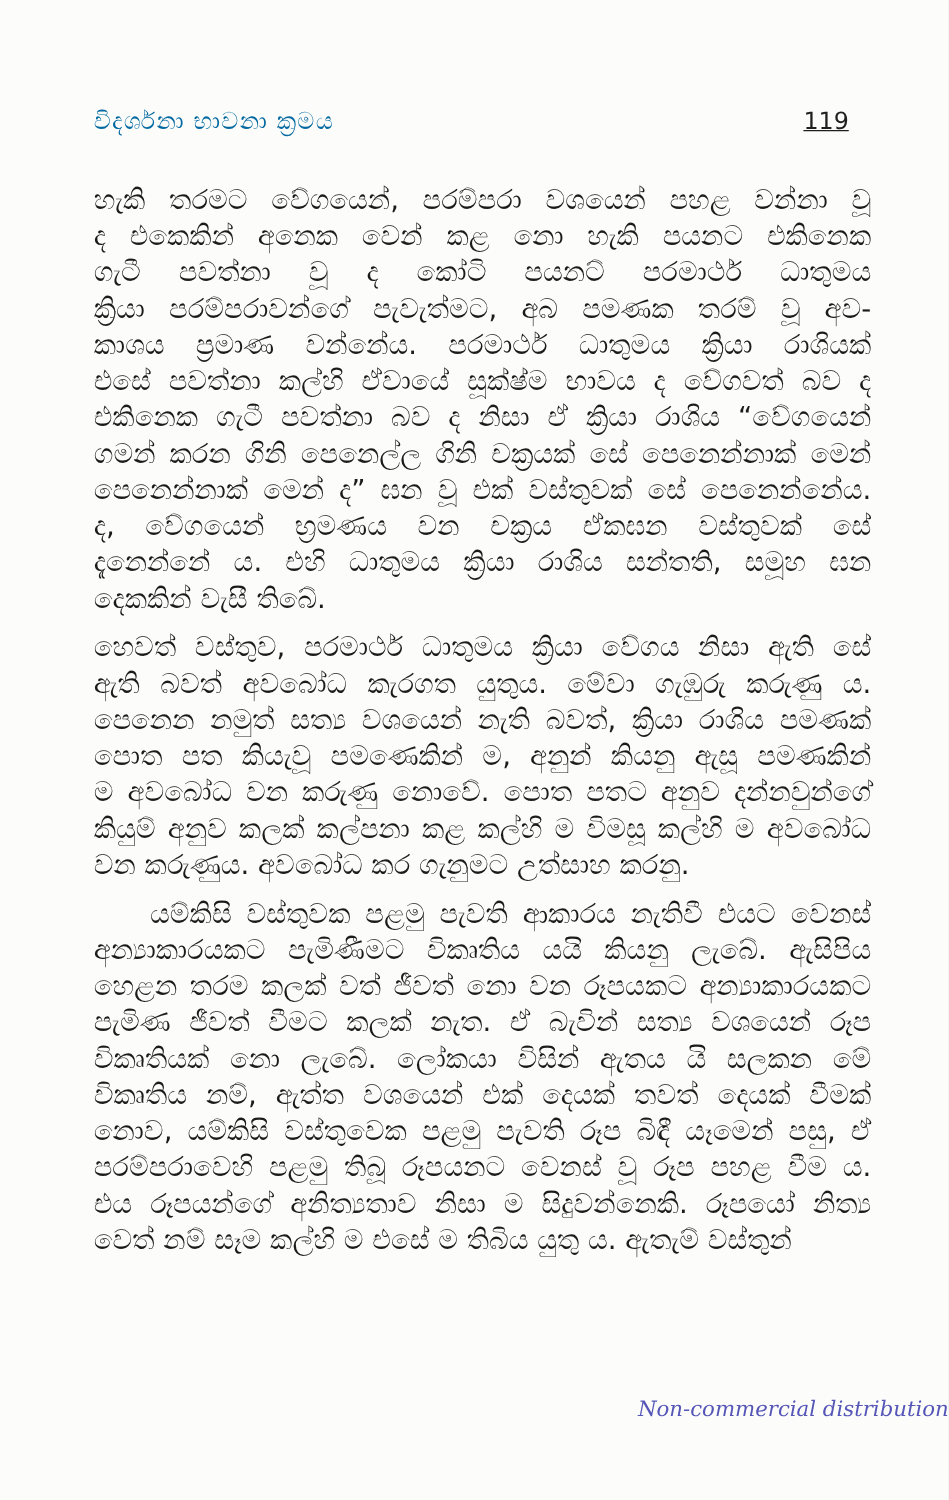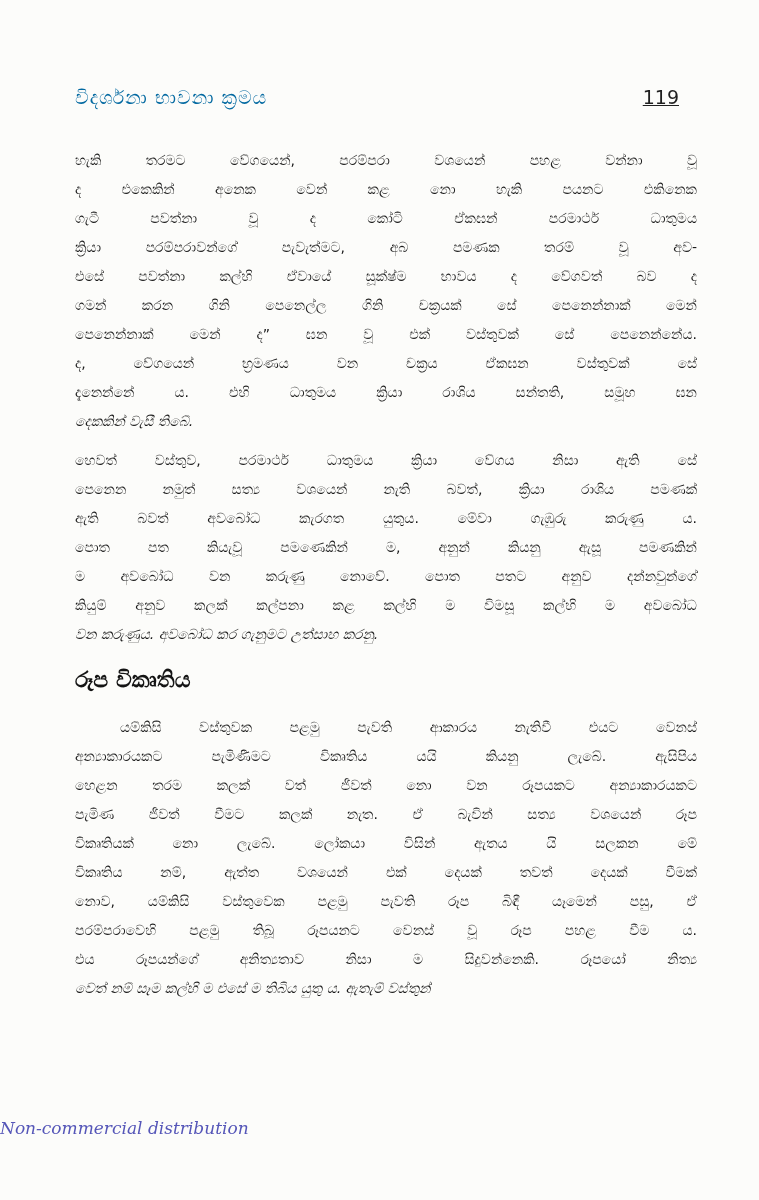--- a/index.html
+++ b/index.html
@@ -29,40 +29,40 @@
     font-size:19px;
     color:#1f1f1f;
     text-decoration:underline;
   }
   .page-body{
     position:absolute;
     top:146px;left:75px;width:622px;
   }
   .paragraph{margin:0 0 10px 0;}
   .line{
-    font-size:14px;
+    font-size:22px;
     line-height:29px;
     white-space:normal;
     text-align:justify;
     text-align-last:justify;
     color:#1b1b1b;
   }
-  .line.last{text-align-last:left;font-style:italic;}
+  .line.last{text-align-last:left;}
   .line.indent{padding-left:45px;}
   .section-heading{
     margin:16px 0 18px 0;
     font-size:22px;
     line-height:30px;
     font-weight:700;
     color:#141414;
   }
   .page-footer{
     position:absolute;
     top:1118px;left:0;width:759px;
-    text-align:left;
+    text-align:right;
   }
   .footer-text{
     font-family:"DejaVu Serif",serif;
     font-style:italic;
     font-size:17px;
     color:#5556b8;
   }
 </style>
 </head>
 <body>
@@ -72,39 +72,40 @@
   <div class="page-header">
     <span class="page-title">විදර්ශනා භාවනා ක්‍රමය</span>
     <span class="page-number">119</span>
   </div>
 
   <div class="page-body">
 
   <div class="paragraph">
         <div class="line">හැකි තරමට වේගයෙන්, පරම්පරා වශයෙන් පහළ වන්නා වූ</div>
         <div class="line">ද එකෙකින් අනෙක වෙන් කළ නො හැකි පයනට එකිනෙක</div>
-        <div class="line">ගැටී පවත්නා වූ ද කෝටි ඒකඝන් පරමාර්ථ ධාතුමය</div>
+        <div class="line">ගැටී පවත්නා වූ ද කෝටි පයනට් පරමාර්ථ ධාතුමය</div>
         <div class="line">ක්‍රියා පරම්පරාවන්ගේ පැවැත්මට, අබ පමණක තරම් වූ අව-</div>
+        <div class="line">කාශය ප්‍රමාණ වන්නේය. පරමාර්ථ ධාතුමය ක්‍රියා රාශියක්</div>
         <div class="line">එසේ පවත්නා කල්හි ඒවායේ සූක්ෂ්ම භාවය ද වේගවත් බව ද</div>
+        <div class="line">එකිනෙක ගැටී පවත්නා බව ද නිසා ඒ ක්‍රියා රාශිය “වේගයෙන්</div>
         <div class="line">ගමන් කරන ගිනි පෙනෙල්ල ගිනි චක්‍රයක් සේ පෙනෙන්නාක් මෙන්</div>
         <div class="line">පෙනෙන්නාක් මෙන් ද” ඝන වූ එක් වස්තුවක් සේ පෙනෙන්නේය.</div>
         <div class="line">ද, වේගයෙන් භ්‍රමණය වන චක්‍රය ඒකඝන වස්තුවක් සේ</div>
         <div class="line">දැනෙන්නේ ය. එහි ධාතුමය ක්‍රියා රාශිය සන්තති, සමූහ ඝන</div>
         <div class="line last">දෙකකින් වැසී තිබේ.</div>
       </div>
       <div class="paragraph">
         <div class="line">හෙවත් වස්තුව, පරමාර්ථ ධාතුමය ක්‍රියා වේගය නිසා ඇති සේ</div>
+        <div class="line">ඇති බවත් අවබෝධ කැරගත යුතුය. මේවා ගැඹුරු කරුණු ය.</div>
         <div class="line">පෙනෙන නමුත් සත්‍ය වශයෙන් නැති බවත්, ක්‍රියා රාශිය පමණක්</div>
-        <div class="line">ඇති බවත් අවබෝධ කැරගත යුතුය. මේවා ගැඹුරු කරුණු ය.</div>
         <div class="line">පොත පත කියැවූ පමණෙකින් ම, අනුන් කියනු ඇසූ පමණකින්</div>
         <div class="line">ම අවබෝධ වන කරුණු නොවේ. පොත පතට අනුව දන්නවුන්ගේ</div>
         <div class="line">කියුම් අනුව කලක් කල්පනා කළ කල්හි ම විමසූ කල්හි ම අවබෝධ</div>
         <div class="line last">වන කරුණුය. අවබෝධ කර ගැනුමට උත්සාහ කරනු.</div>
       </div>
-      <h2 class="section-heading">රූප විකෘතිය</h2>
       <div class="paragraph">
         <div class="line indent">යම්කිසි වස්තුවක පළමු පැවති ආකාරය නැතිවී එයට වෙනස්</div>
         <div class="line">අන්‍යාකාරයකට පැමිණීමට විකෘතිය යයි කියනු ලැබේ. ඇසිපිය</div>
         <div class="line">හෙළන තරම කලක් වත් ජීවත් නො වන රූපයකට අන්‍යාකාරයකට</div>
         <div class="line">පැමිණ ජීවත් වීමට කලක් නැත. ඒ බැවින් සත්‍ය වශයෙන් රූප</div>
         <div class="line">විකෘතියක් නො ලැබේ. ලෝකයා විසින් ඇතය යි සලකන මේ</div>
         <div class="line">විකෘතිය නම්, ඇත්ත වශයෙන් එක් දෙයක් තවත් දෙයක් වීමක්</div>
         <div class="line">නොව, යම්කිසි වස්තුවෙක පළමු පැවති රූප බිඳී යෑමෙන් පසු, ඒ</div>
         <div class="line">පරම්පරාවෙහි පළමු තිබූ රූපයනට වෙනස් වූ රූප පහළ වීම ය.</div>
         <div class="line">එය රූපයන්ගේ අනිත්‍යතාව නිසා ම සිදුවන්නෙකි. රූපයෝ නිත්‍ය</div>

